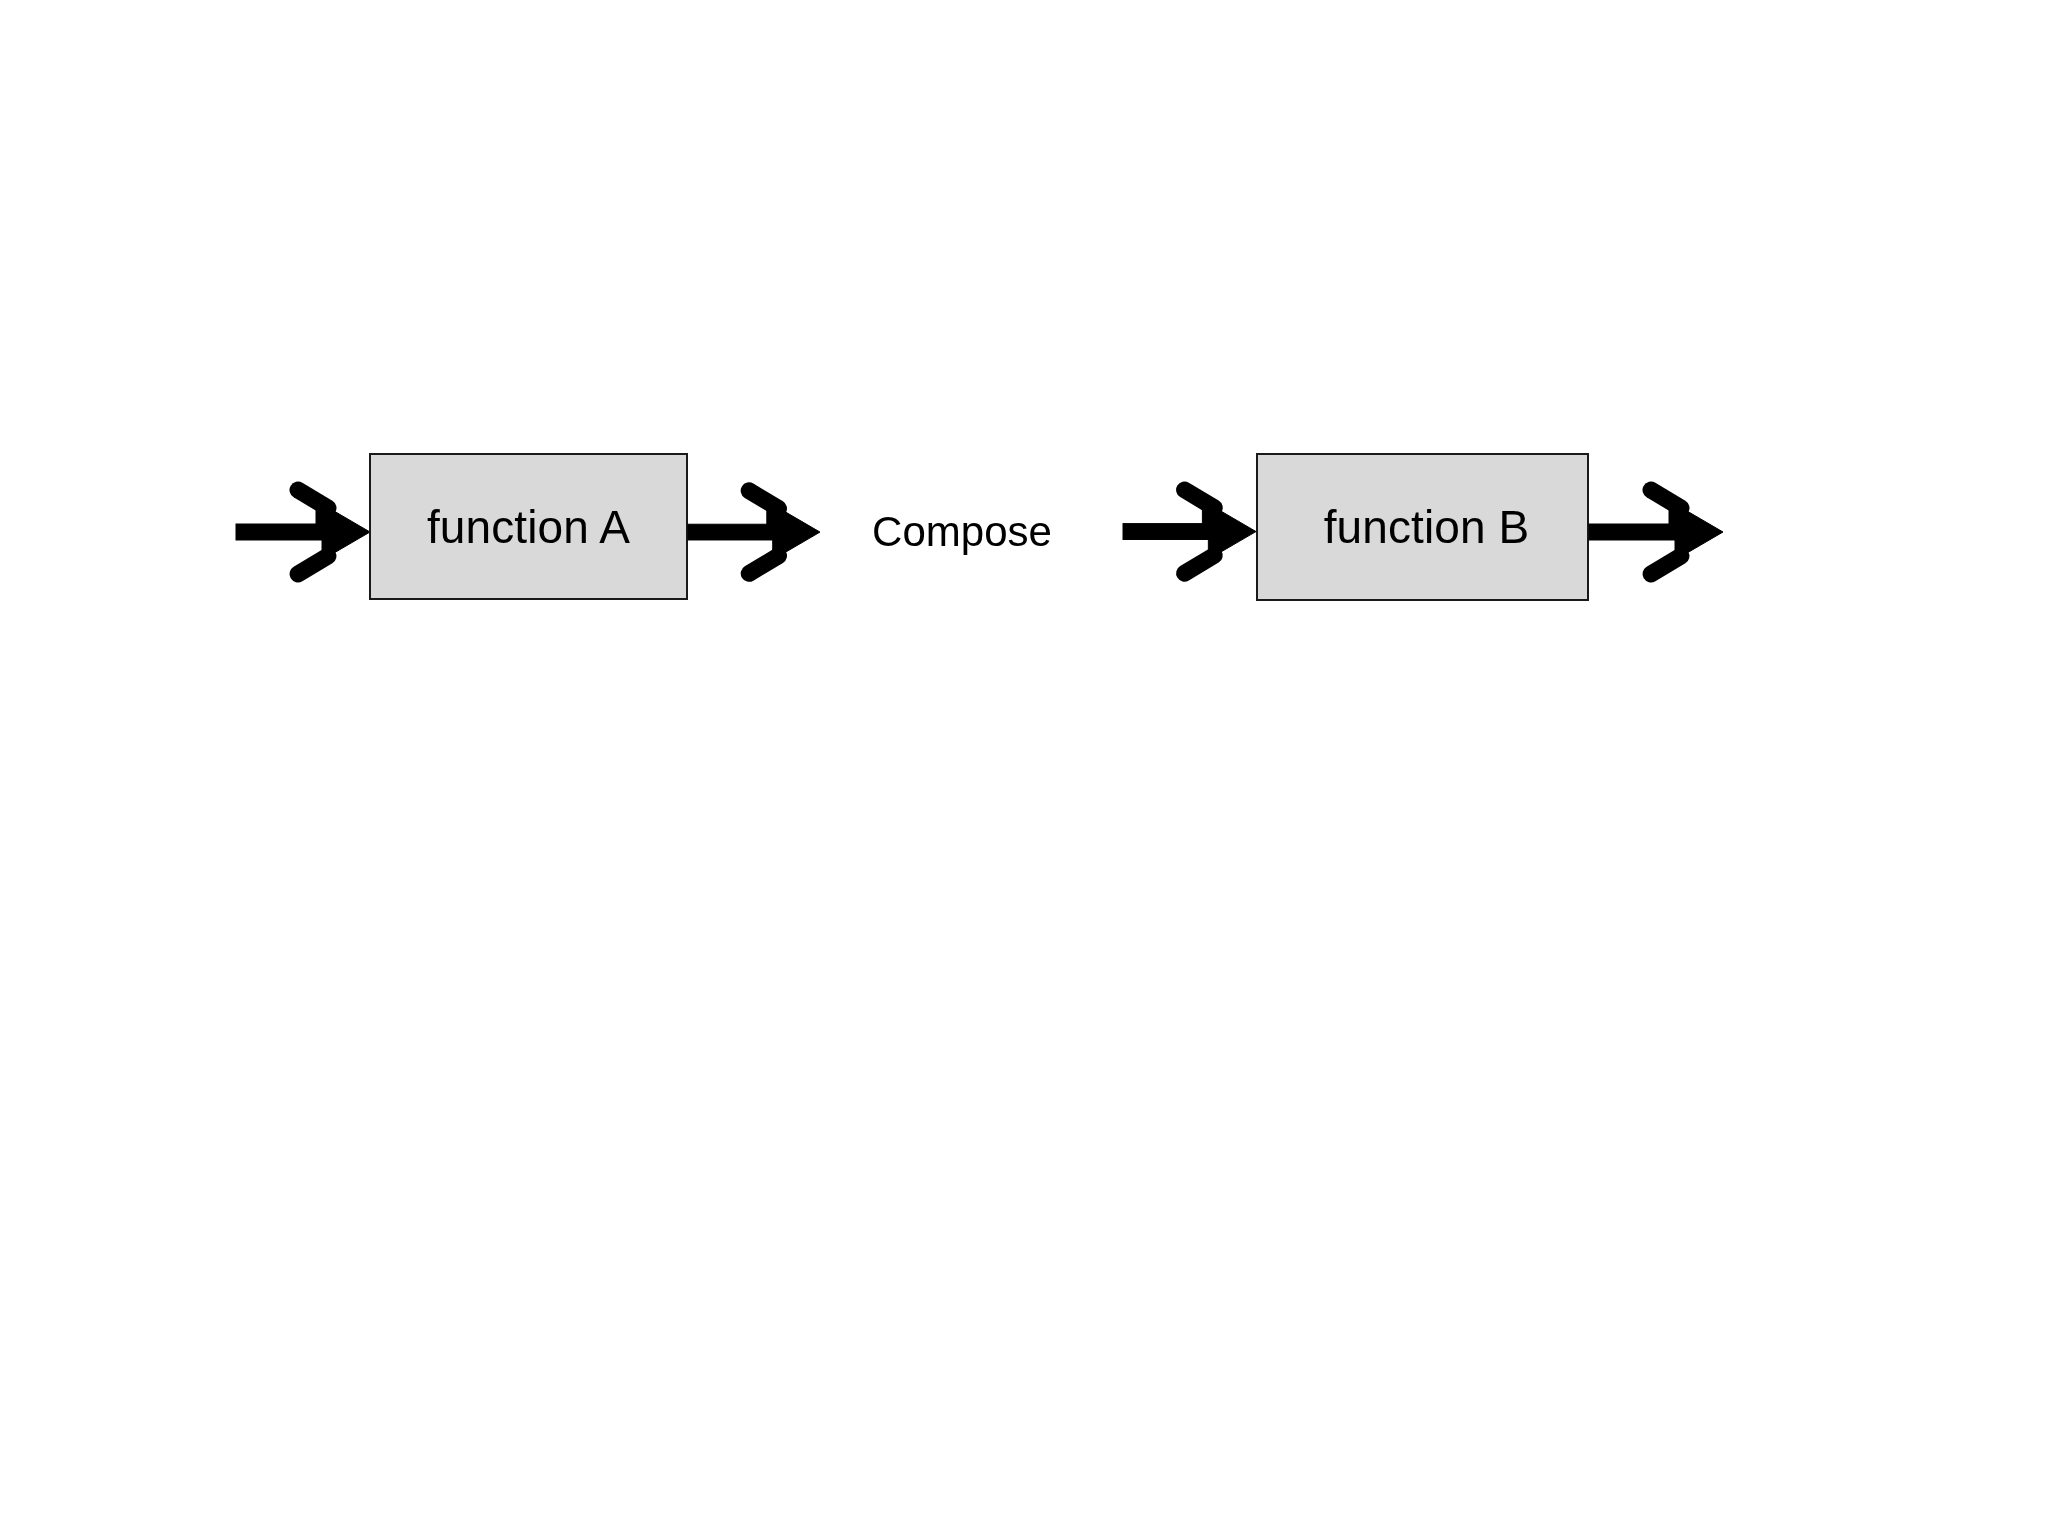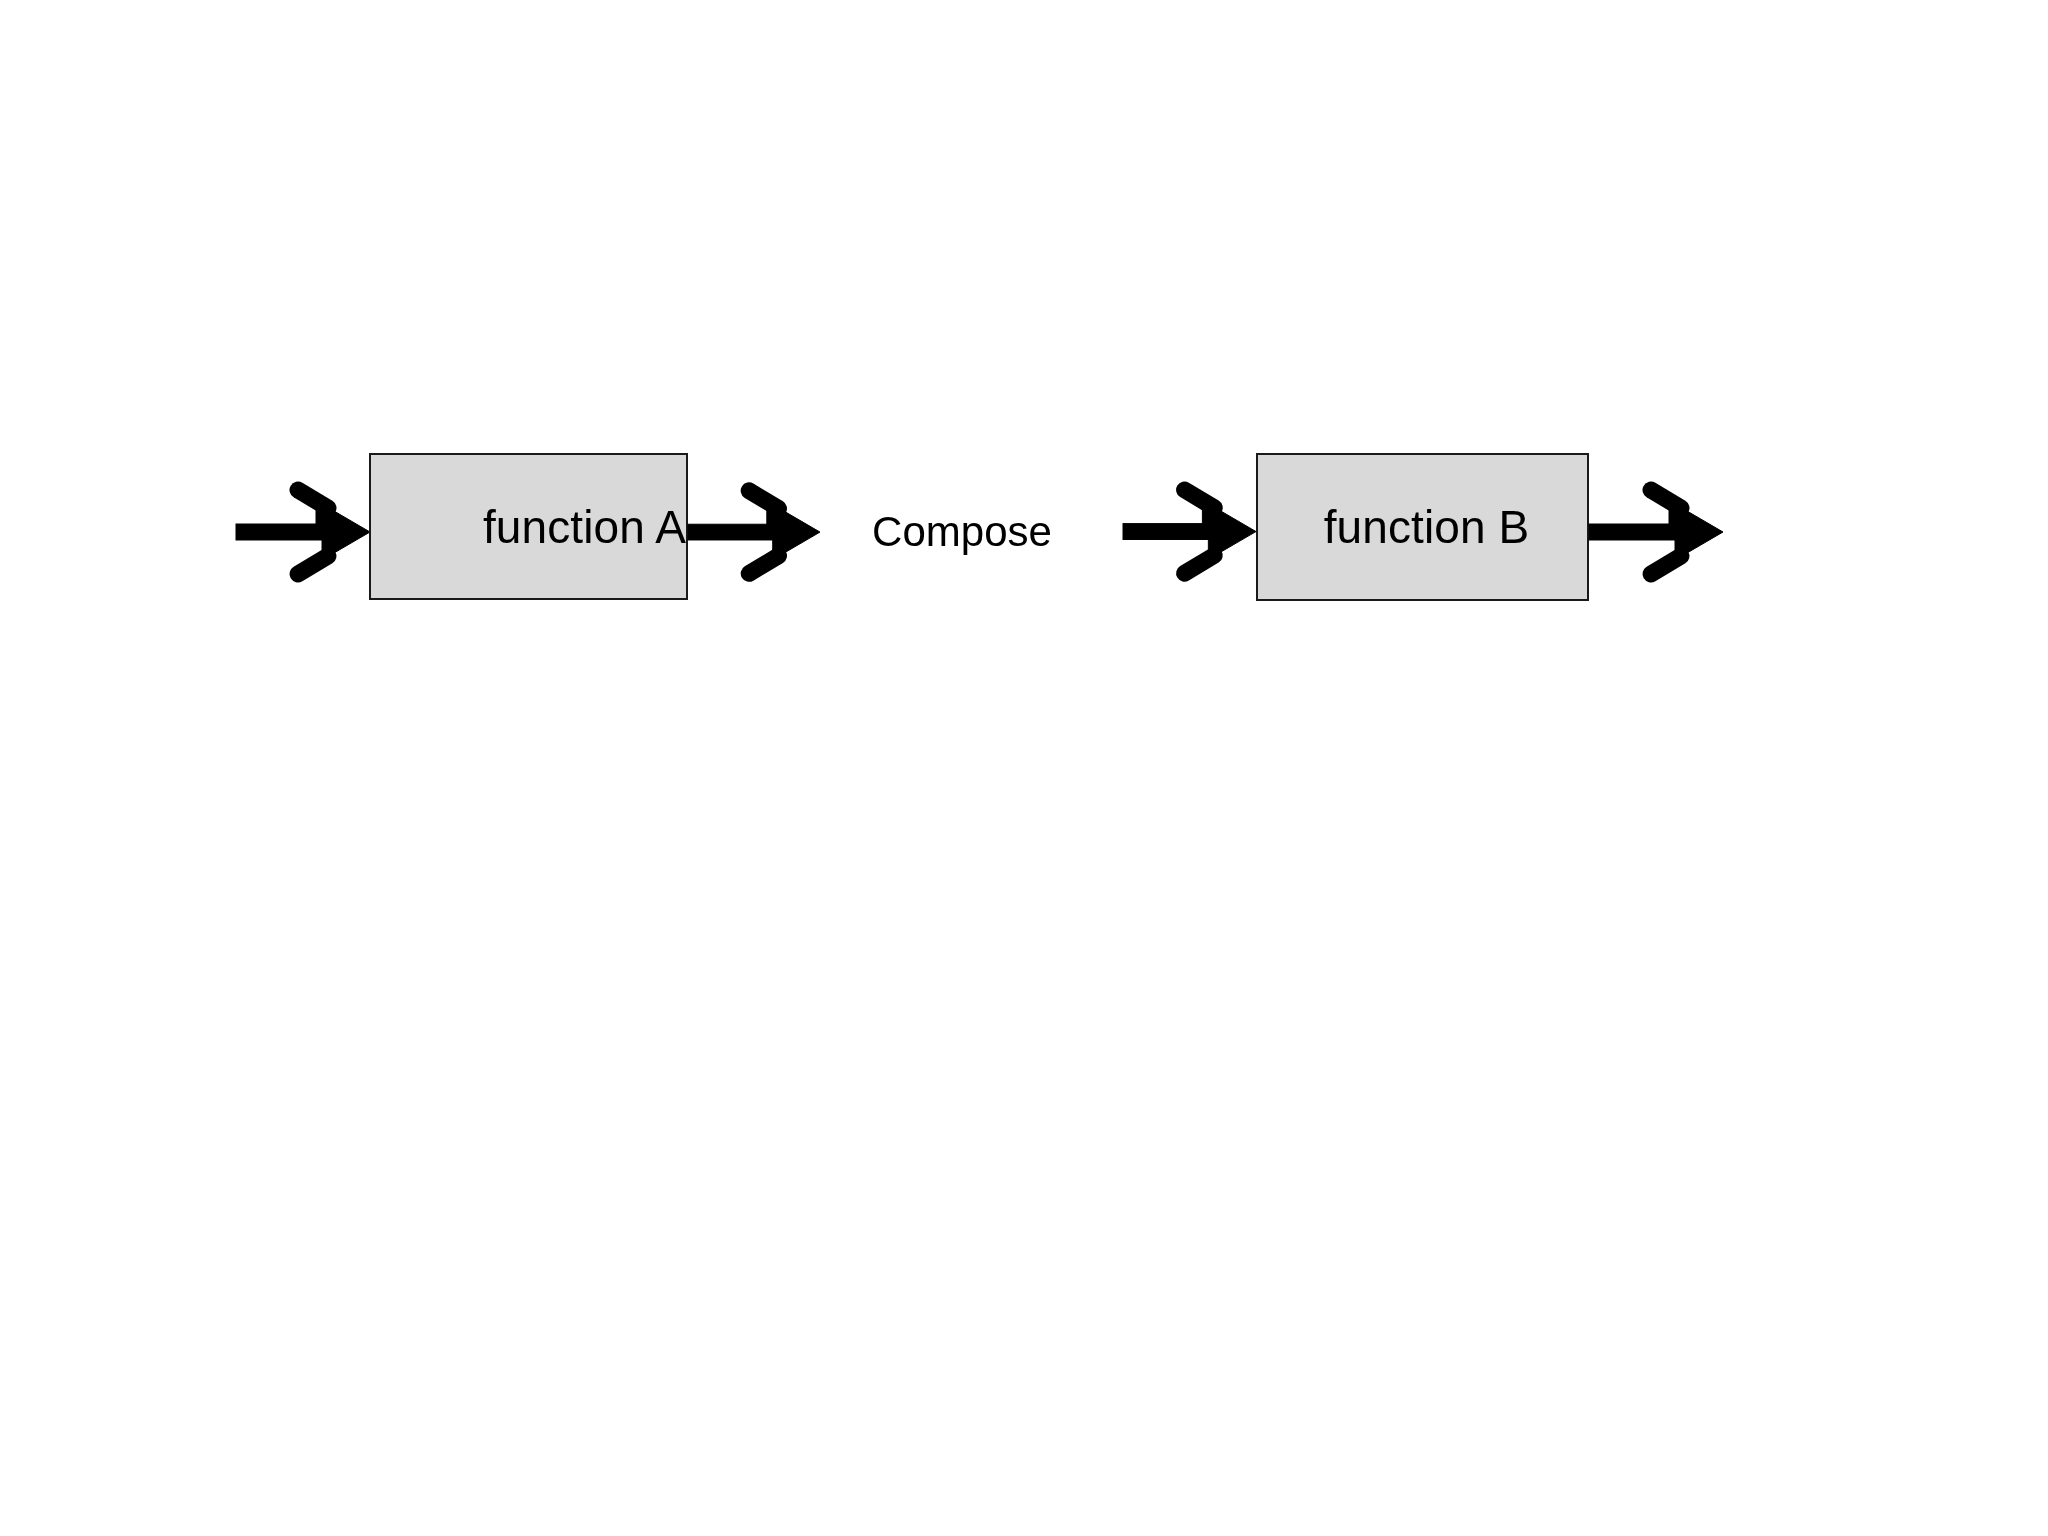--- a/index.html
+++ b/index.html
@@ -60,21 +60,21 @@
       <g fill="#000000" stroke="#000000">
         <rect x="0" y="52" width="118" height="16" fill="#000000"></rect>
         <path d="M 80 60 L 128 60 L 80 32 Z" fill="#000000"></path>
         <path d="M 134 60 L 86 32 L 86 88 Z" fill="#000000"></path>
         <line x1="92" y1="36" x2="62" y2="18" stroke="#000000" stroke-width="17" stroke-linecap="round"></line>
         <line x1="92" y1="84" x2="62" y2="102" stroke="#000000" stroke-width="17" stroke-linecap="round"></line>
       </g>
     </svg>
   </div>
 
-  <div class="node-box" id="node-0" style="left: 369px; top: 453px; width: 319px; height: 147px; background: rgb(217, 217, 217); border-color: rgb(26, 26, 26); justify-content: flex-end;">
+  <div class="node-box" id="node-0" style="left: 369px; top: 453px; width: 319px; height: 147px; background: rgb(217, 217, 217); border-color: rgb(26, 26, 26);">
     <span class="node-label">function A</span>
   </div>
 
   <div class="connector" id="arrow-1" style="left: 688px; top: 472.896px;">
     <svg width="137.91044776119404" height="118.2089552238806" viewBox="0 0 140 120" aria-hidden="true">
       <g fill="#000000" stroke="#000000">
         <rect x="0" y="52" width="118" height="16" fill="#000000"></rect>
         <path d="M 80 60 L 128 60 L 80 32 Z" fill="#000000"></path>
         <path d="M 134 60 L 86 32 L 86 88 Z" fill="#000000"></path>
         <line x1="92" y1="36" x2="62" y2="18" stroke="#000000" stroke-width="17" stroke-linecap="round"></line>

